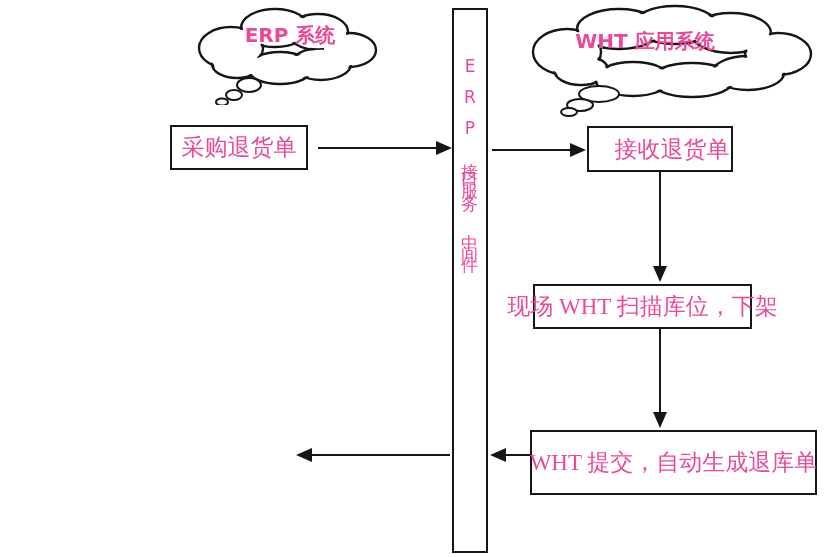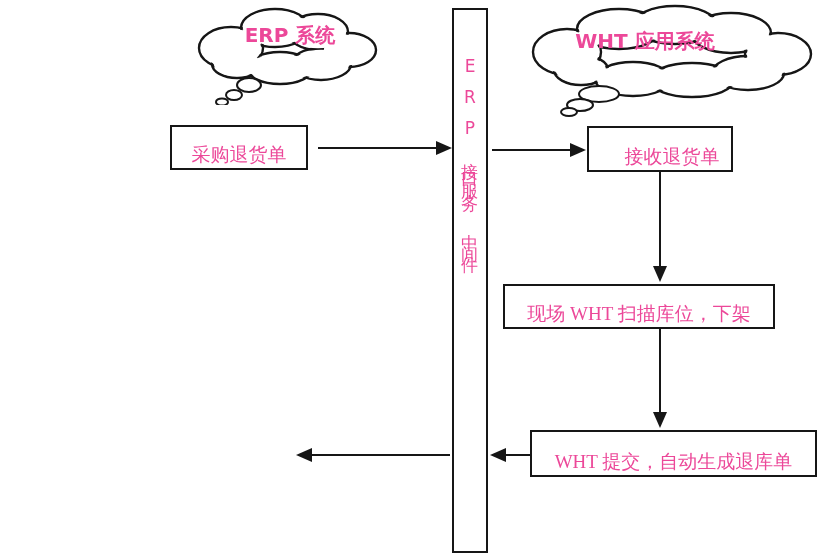--- a/index.html
+++ b/index.html
@@ -19,22 +19,22 @@
     position:absolute;left:452px;top:8px;width:36px;height:545px;box-sizing:border-box;
     border:2px solid #161616;background:#ffffff;display:flex;justify-content:center;
   }
   .mid-rect .vtext{
     writing-mode:vertical-lr;text-orientation:upright;
     font-family:"DejaVu Sans","Liberation Sans",sans-serif;
     font-size:17px;letter-spacing:11px;padding-top:46px;line-height:36px;
   }
   .node{
     position:absolute;box-sizing:border-box;border:2px solid #161616;background:#ffffff;
-    display:flex;align-items:flex-end;justify-content:center;
-    font-size:19px;white-space:nowrap;
+    display:flex;align-items:center;justify-content:center;
+    font-size:23px;white-space:nowrap;
   }
   .hline{position:absolute;height:0;border-top:2px solid #161616;}
   .vline{position:absolute;width:0;border-left:2px solid #161616;}
   .head-right{position:absolute;width:0;height:0;border-left:16px solid #161616;border-top:7px solid transparent;border-bottom:7px solid transparent;}
   .head-left{position:absolute;width:0;height:0;border-right:16px solid #161616;border-top:7px solid transparent;border-bottom:7px solid transparent;}
   .head-down{position:absolute;width:0;height:0;border-top:16px solid #161616;border-left:7px solid transparent;border-right:7px solid transparent;}
 </style>
 </head>
 <body>
 
@@ -103,25 +103,25 @@
   </div>
 
   <div class="node" style="left:170px;top:125px;width:138px;height:45px;">
     <span>采购退货单</span>
   </div>
 
   <div class="node" style="left:587px;top:126px;width:146px;height:46px;padding-left:24px;">
     <span>接收退货单</span>
   </div>
 
-  <div class="node" style="left:503px;top:284px;width:272px;height:45px;">
+  <div class="node" style="left:533px;top:284px;width:219px;height:45px;">
     <span>现场 WHT 扫描库位，下架</span>
   </div>
 
-  <div class="node" style="left:530px;top:430px;width:287px;height:47px;">
+  <div class="node" style="left:530px;top:430px;width:287px;height:65px;">
     <span>WHT 提交，自动生成退库单</span>
   </div>
 
 
   <div class="hline" style="left:318px;top:147px;width:120px;"></div>
   <div class="head-right" style="left:436px;top:141px;"></div>
 
   <div class="hline" style="left:492px;top:149px;width:80px;"></div>
   <div class="head-right" style="left:570px;top:143px;"></div>
 

